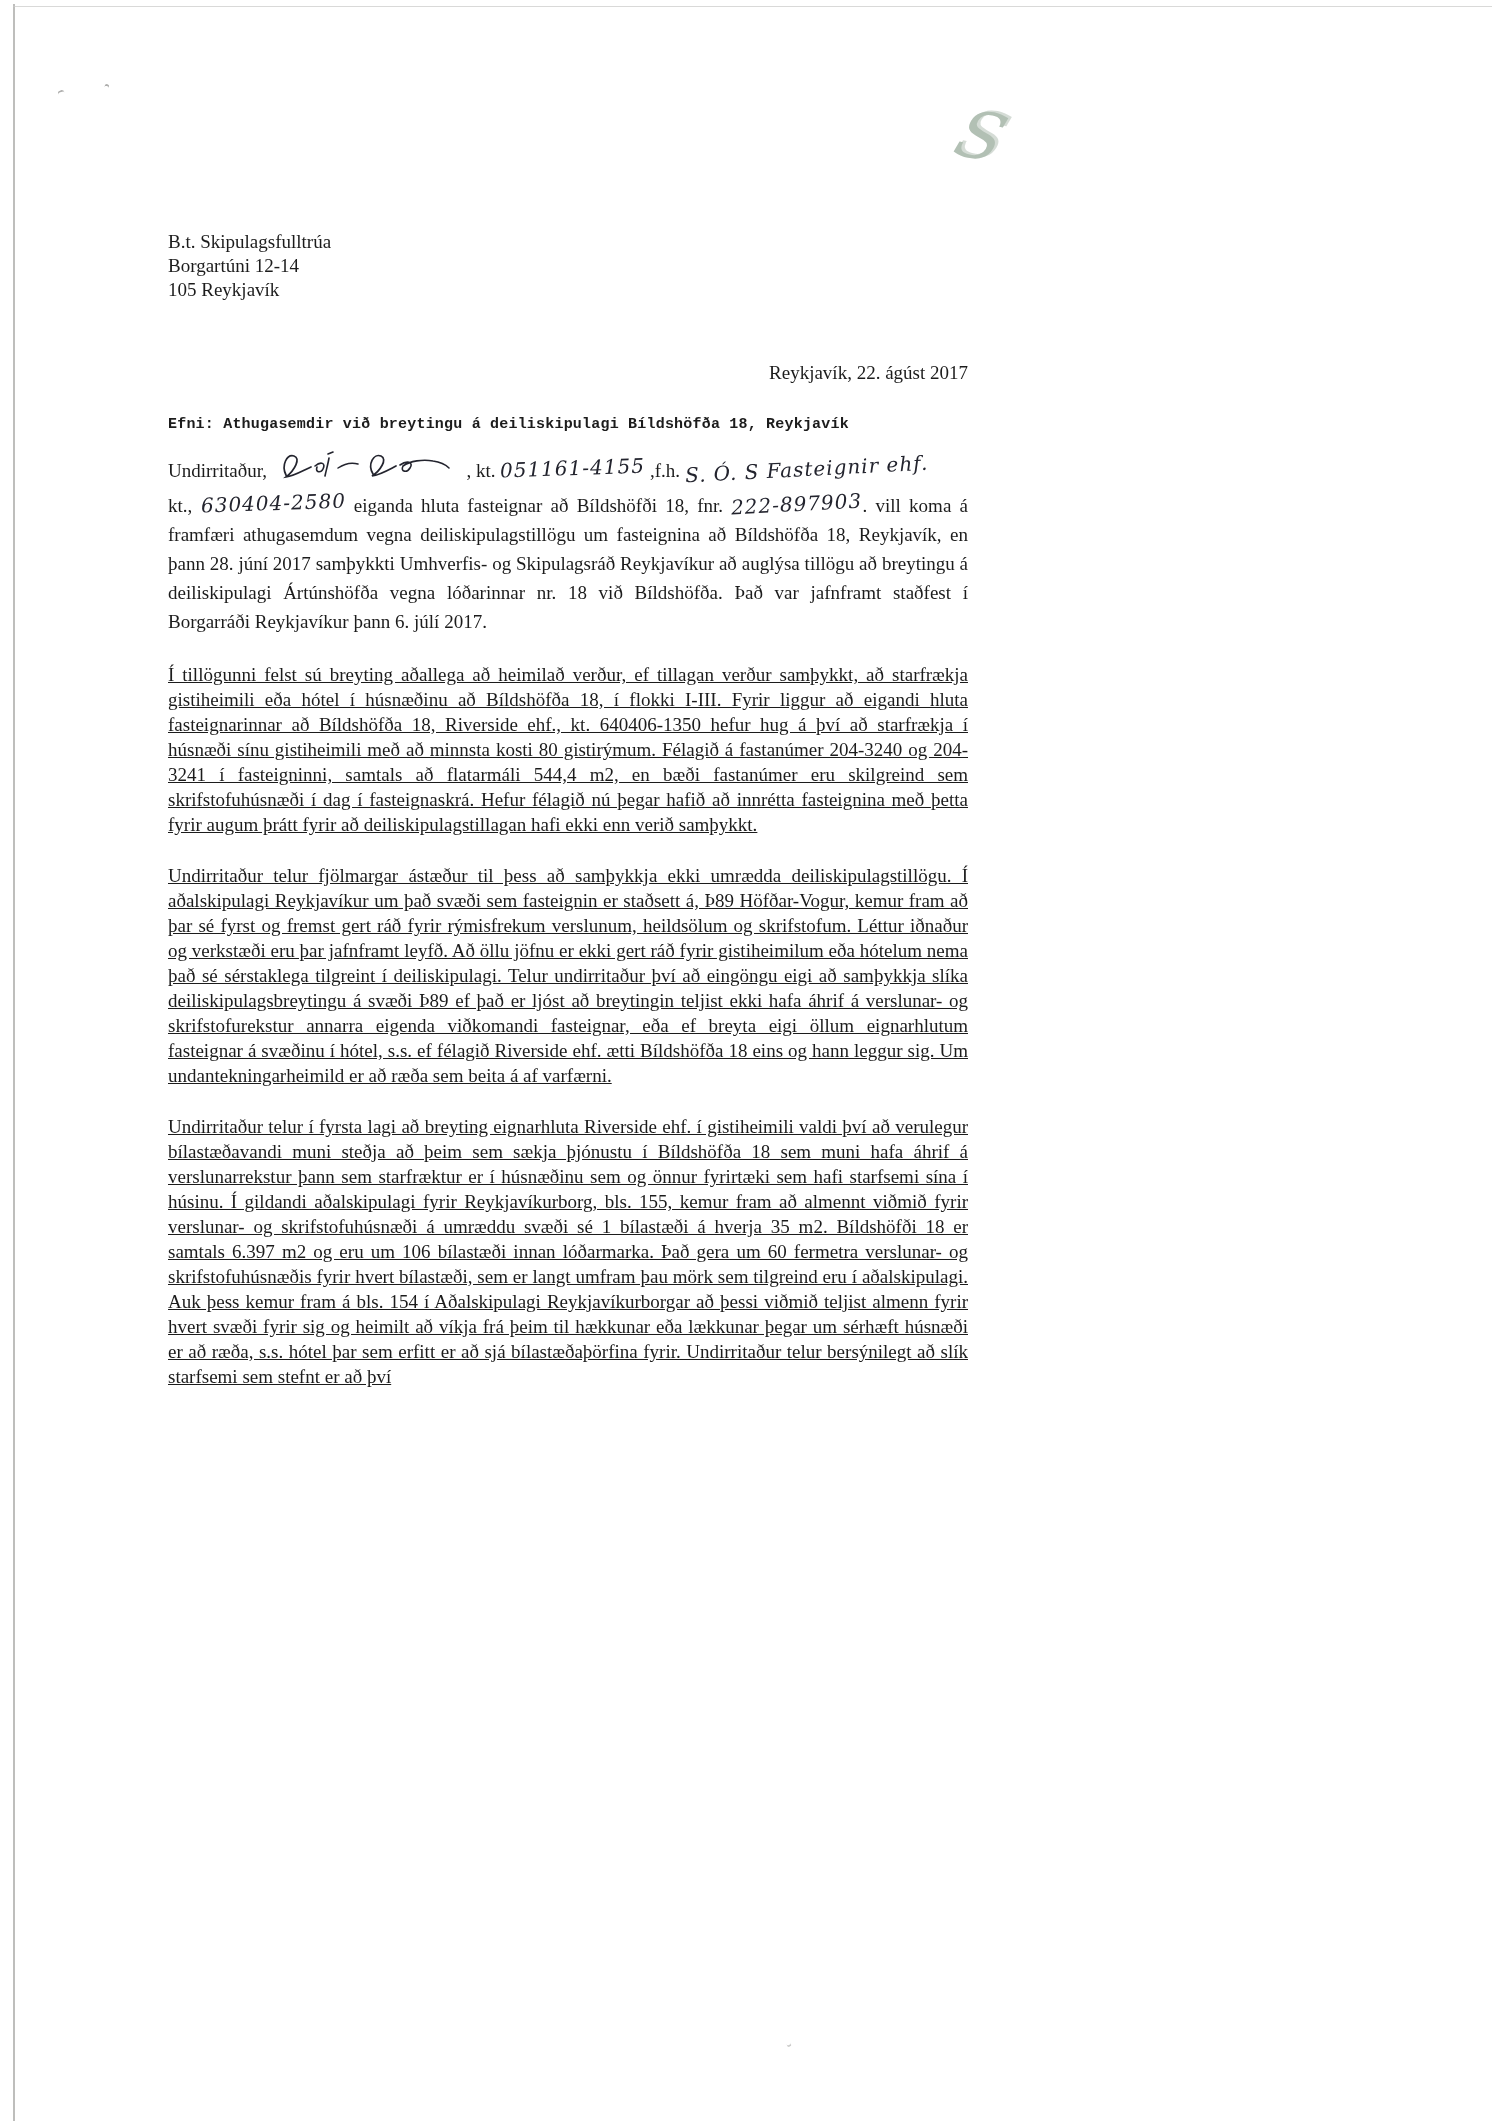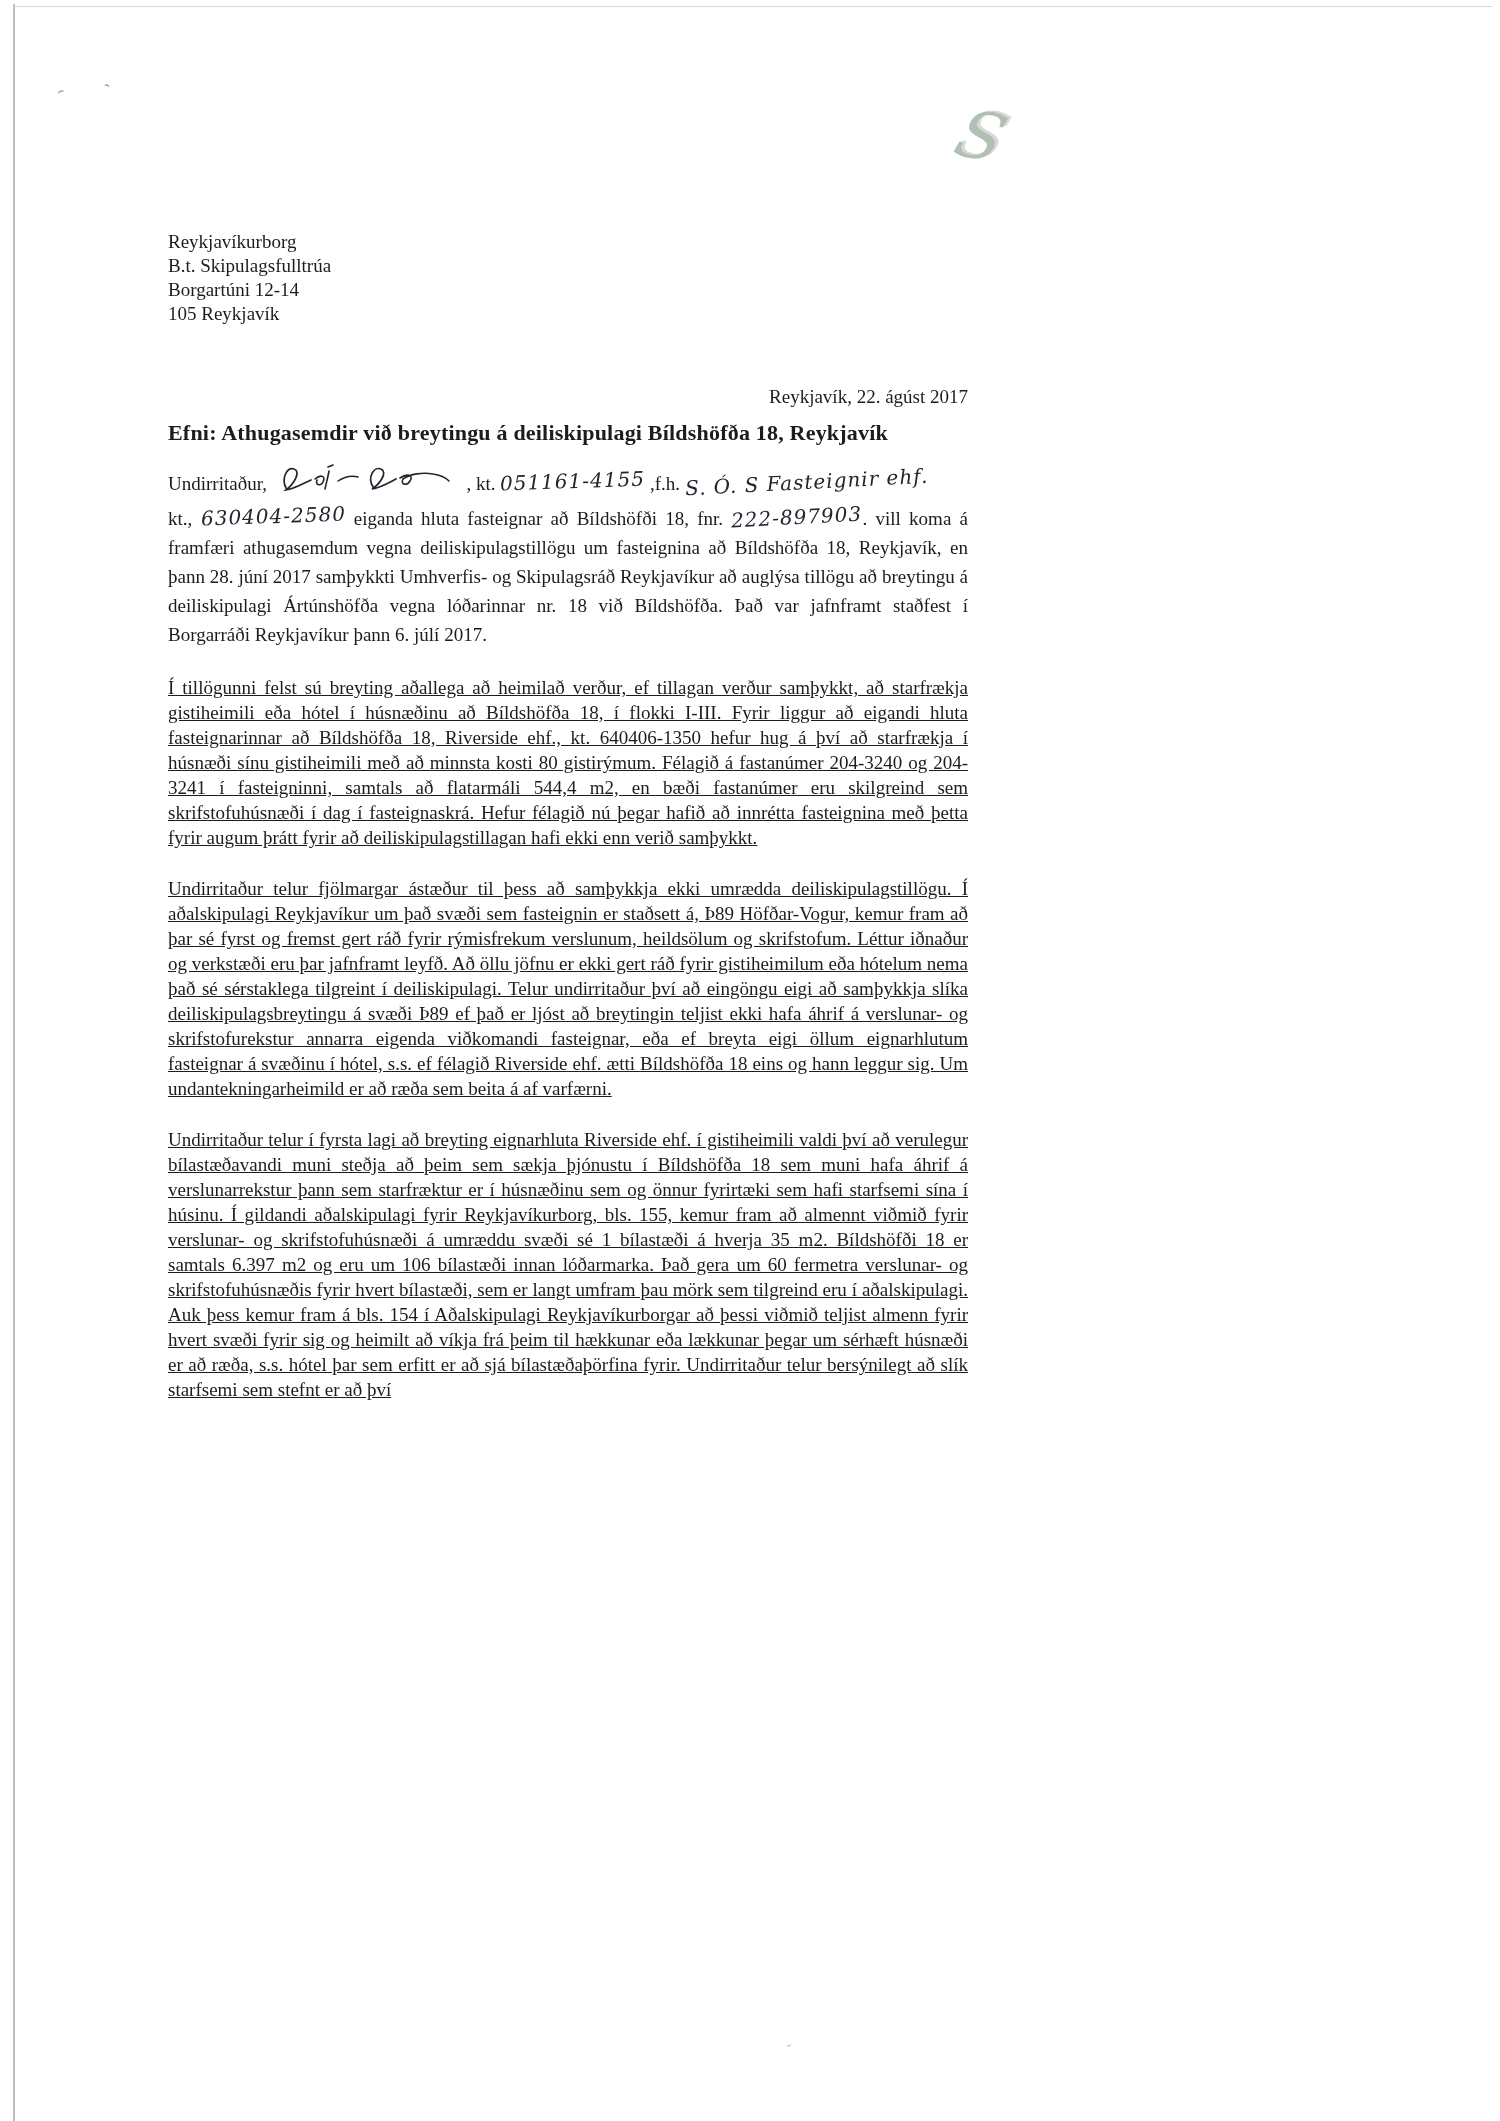--- a/index.html
+++ b/index.html
@@ -75,24 +75,25 @@
   }
   .recipient div { white-space: nowrap; }
 
   .dateline {
     margin-top: 60px;
     font-size: 19px;
     text-align: right;
   }
 
   .subject {
-    margin-top: 12px;
-    font-size: 22px;
+    margin-top: 32px;
+    font-size: 15px;
     font-weight: 700;
     letter-spacing: 0.2px;
+    font-family: Liberation Mono, monospace;
   }
 
   p.body-par {
     margin: 0;
     margin-top: 26px;
     font-size: 19px;
     line-height: 25px;
     text-align: justify;
   }
   p.intro-par {
@@ -127,21 +128,20 @@
   <div class="edge-left"></div>
   <div class="edge-top"></div>
   <div class="pen-mark m1"></div>
   <div class="pen-mark m2"></div>
   <div class="pen-mark m3"></div>
   <div class="corner-mark">S</div>
 
   <div class="content">
 
     <div class="recipient">
-      <div>Reykjavíkurborg</div>
       <div>B.t. Skipulagsfulltrúa</div>
       <div>Borgartúni 12-14</div>
       <div>105 Reykjavík</div>
     </div>
 
     <div class="dateline">Reykjavík, 22. ágúst 2017</div>
 
     <div class="subject">Efni: Athugasemdir við breytingu á deiliskipulagi Bíldshöfða 18, Reykjavík</div>
 
     <p class="body-par intro-par">

